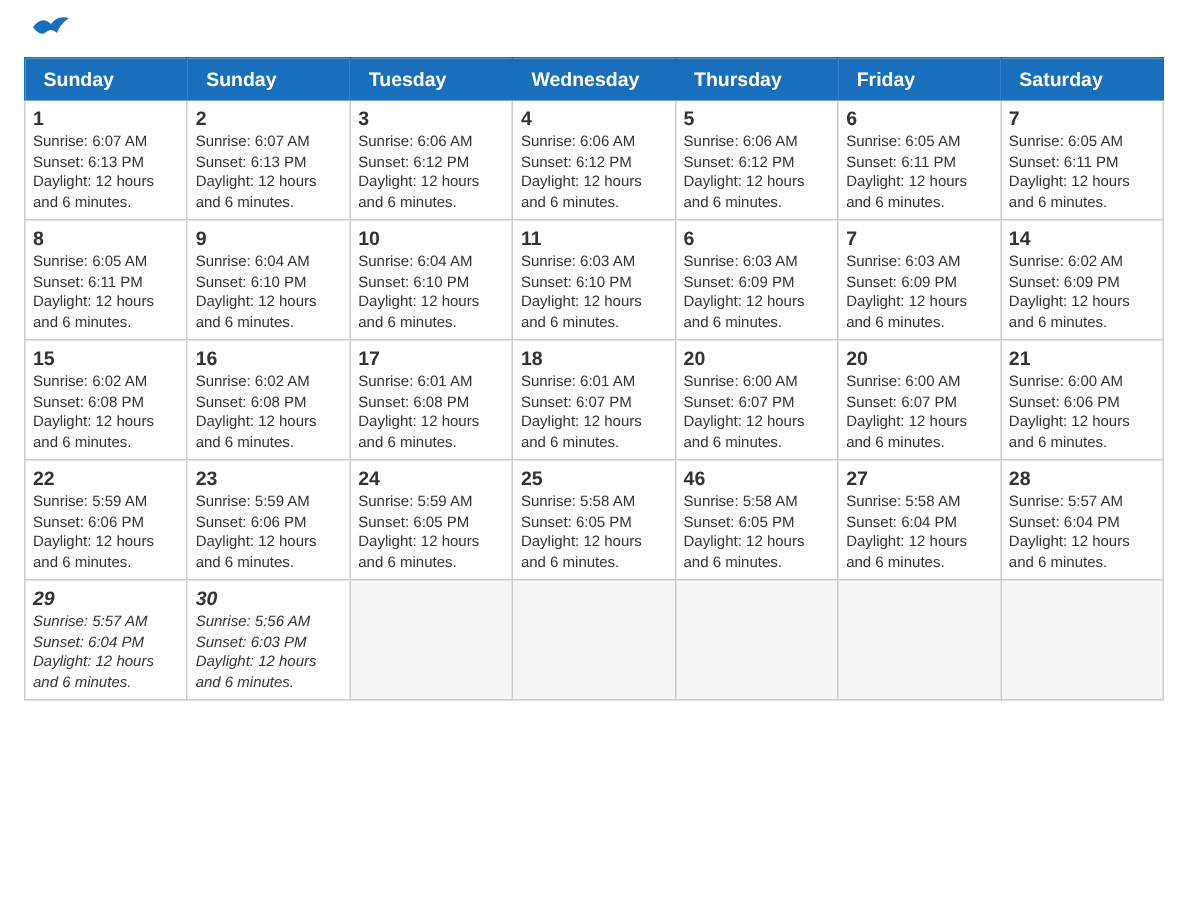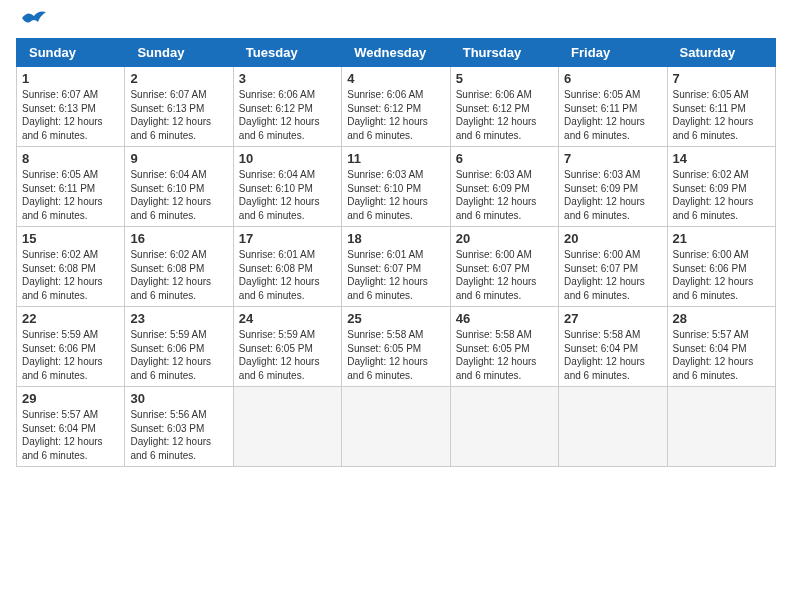--- a/index.html
+++ b/index.html
@@ -72,20 +72,21 @@
       font-weight: bold;
       margin-bottom: 2px;
     }
     .day-info {
       font-size: 10px;
       line-height: 1.35;
       color: #333;
     }
     .last-row td {
       height: 70px;
+      font-style: italic;
     }
   </style>
 </head>
 <body>
 
 <div class="header">
   <div class="logo">
     <div style="display:flex; align-items:center;">
       <span class="logo-text">
         <span></span><span style="color:#1a6fbd;"></span>

